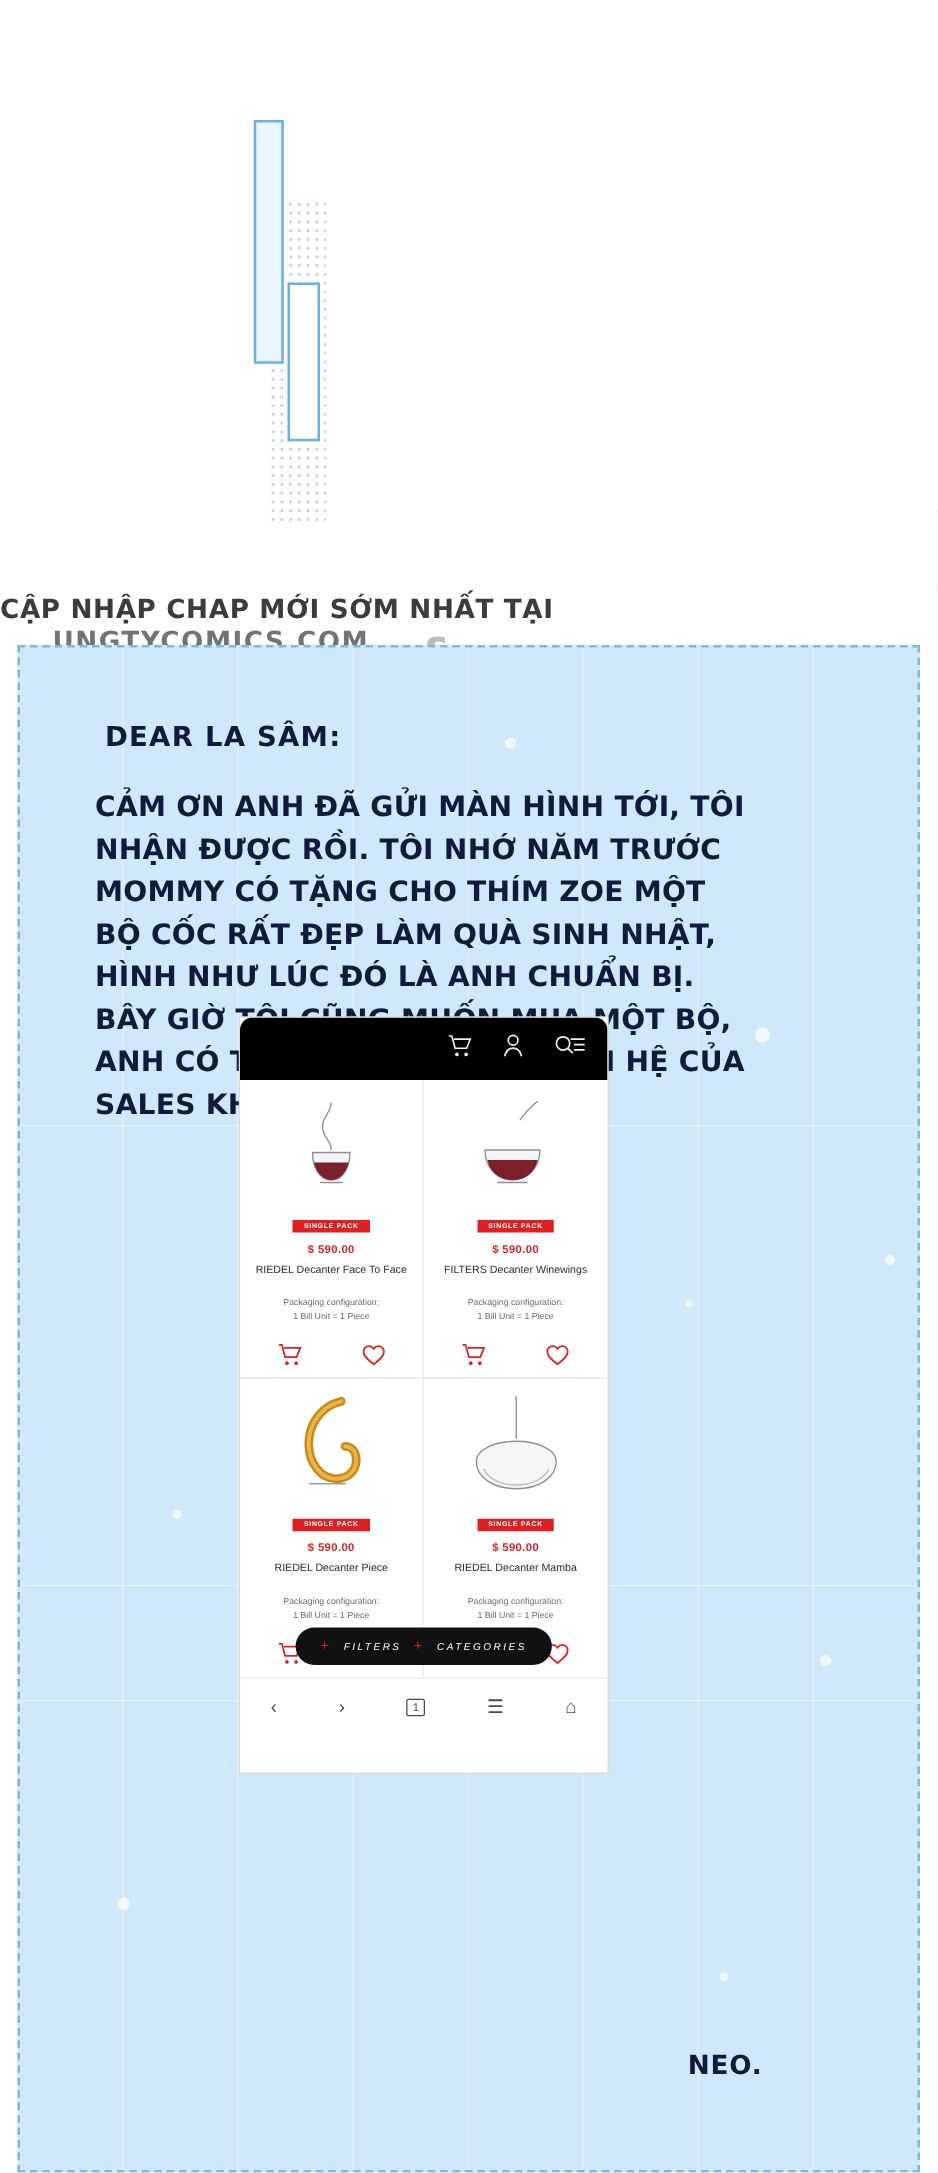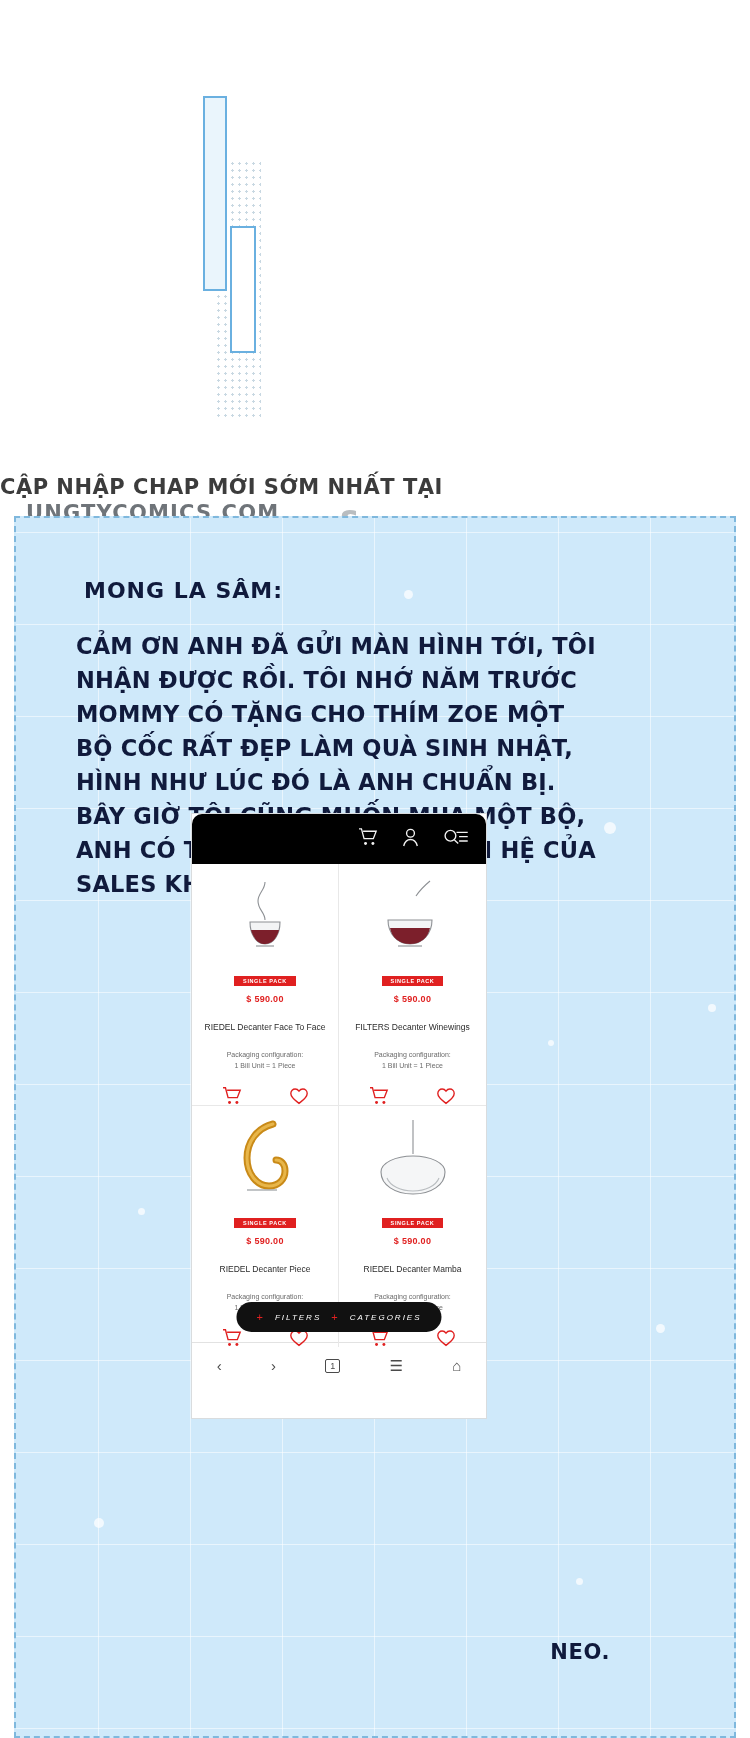--- a/index.html
+++ b/index.html
@@ -34,21 +34,21 @@
     letter-spacing:0.5px; line-height:26px;
     text-shadow:1px 1px 0 #ffffff;
   }
   #watermark .wm-rows { position:relative; margin-top:2px; height:46px; }
   #watermark .wm-amp {
     position:absolute; left:336px; top:4px;
     font-size:34px; color:#b9bdc0; font-weight:bold; line-height:34px;
   }
   #watermark .wm-line2, #watermark .wm-line3 {
     font-size:21px; font-weight:bold; color:#6f7479;
-    letter-spacing:1.2px; line-height:23px; padding-left:26px;
+    letter-spacing:1.2px; line-height:23px; padding-left:42px;
   }
 
   
   #panel {
     position:absolute; left:14px; top:516px; width:722px; height:1222px;
     background:#cfe9fa;
     border:2px dashed #7fb8dd;
     overflow:hidden;
   }
   #panel-grid {
@@ -104,21 +104,21 @@
     border-right:1px solid #e8e8e8; border-bottom:1px solid #e8e8e8;
   }
   .prod:nth-child(2n) { border-right:none; }
   .prod:nth-child(n+3) { border-bottom:none; }
   .prod-img { height:92px; width:100%; display:flex; align-items:center; justify-content:center; }
   .badge {
     margin-top:10px; font-size:5.5px; letter-spacing:0.6px; color:#ffffff;
     background:#e02020; padding:2px 9px; font-weight:bold;
   }
   .price { margin-top:8px; font-size:9px; color:#e02020; font-weight:bold; letter-spacing:0.3px; }
-  .pname { margin-top:18px; font-size:8.5px; color:#2b2b2b; text-align:center; line-height:11px; }
+  .pname { margin-top:6px; font-size:8.5px; color:#2b2b2b; text-align:center; line-height:11px; }
   .pconf { margin-top:16px; font-size:7px; color:#6b6b6b; text-align:center; line-height:11px; }
   .p-actions {
     margin-top:16px; width:100%;
     display:flex; justify-content:space-around; align-items:center;
   }
   .p-actions svg { display:block; }
 
   #filters-pill {
     position:absolute; left:50%; transform:translateX(-50%);
     bottom:10px;
@@ -175,21 +175,21 @@
   <div class="bubble" style="left:388px; top:72px; width:9px; height:9px;"></div>
   <div class="bubble" style="left:588px; top:304px; width:12px; height:12px;"></div>
   <div class="bubble" style="left:692px; top:486px; width:8px; height:8px;"></div>
   <div class="bubble" style="left:532px; top:522px; width:6px; height:6px;"></div>
   <div class="bubble" style="left:122px; top:690px; width:7px; height:7px;"></div>
   <div class="bubble" style="left:640px; top:806px; width:9px; height:9px;"></div>
   <div class="bubble" style="left:78px; top:1000px; width:10px; height:10px;"></div>
   <div class="bubble" style="left:560px; top:1060px; width:7px; height:7px;"></div>
 
   <div id="dialogue">
-    <p class="salutation">MONG LA SÂM:</p>
+    <p class="salutation">DEAR LA SÂM:</p>
     <p class="body-text">CẢM ƠN ANH ĐÃ GỬI MÀN HÌNH TỚI, TÔI NHẬN ĐƯỢC RỒI. TÔI NHỚ NĂM TRƯỚC MOMMY CÓ TẶNG CHO THÍM ZOE MỘT BỘ CỐC RẤT ĐẸP LÀM QUÀ SINH NHẬT, HÌNH NHƯ LÚC ĐÓ LÀ ANH CHUẨN BỊ. BÂY GIỜ TÔI CŨNG MUỐN MUA MỘT BỘ, ANH CÓ THỂ CHO TÔI CÁCH LIÊN HỆ CỦA SALES KHÔNG?</p>
   </div>
 
   <div id="phone">
 
     <div id="phone-topbar">
       <span class="tb-ico">
         <svg width="20" height="18" viewBox="0 0 24 22" fill="none" stroke="#ffffff" stroke-width="1.6">
           <path d="M1 1h3l3.2 12h11.3L22 4H6"></path>
           <circle cx="9" cy="19" r="1.8" fill="#ffffff" stroke="none"></circle>

